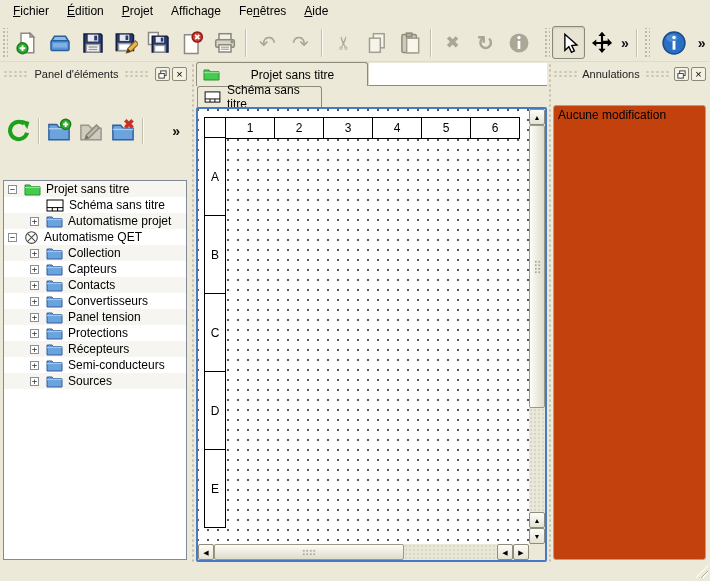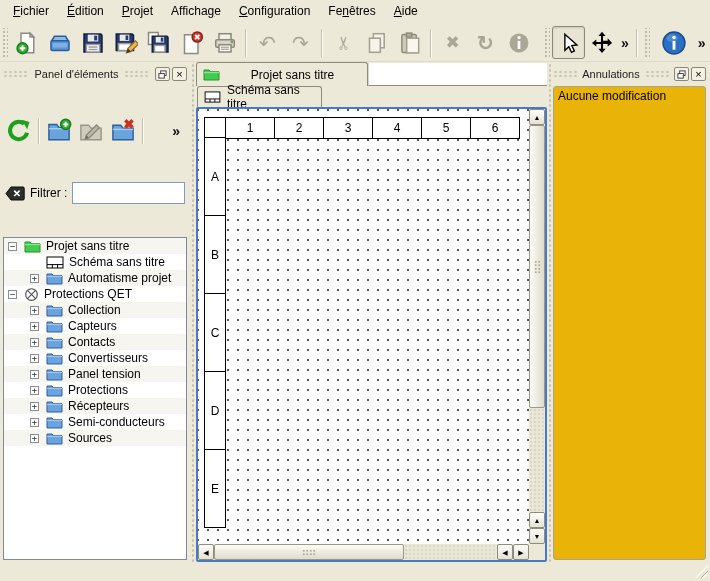--- a/index.html
+++ b/index.html
@@ -82,40 +82,39 @@
   .vsb-thumb{height:283px;flex:none;border:1px solid #9b9886;border-radius:2px;background:linear-gradient(90deg,#fdfdf8,#dedbca);box-sizing:border-box;display:flex;align-items:center;justify-content:center;}
   .vsb-track{flex:1;background:#e9e7d8;background-image:radial-gradient(circle,#d9d6c4 .8px,transparent 1px);background-size:4px 4px;}
   .hsb{position:absolute;left:0;bottom:0;right:16px;height:16px;display:flex;background:#eceadd;}
   .hsb-thumb{width:190px;flex:none;border:1px solid #9b9886;border-radius:2px;background:linear-gradient(#fdfdf8,#dedbca);box-sizing:border-box;display:flex;align-items:center;justify-content:center;}
   .hsb-track{flex:1;background:#e9e7d8;background-image:radial-gradient(circle,#d9d6c4 .8px,transparent 1px);background-size:4px 4px;}
   .grip-dots-v{width:7px;height:14px;background-image:radial-gradient(circle,#aba893 1px,transparent 1.2px);background-size:3.5px 3.5px;}
   .grip-dots-h{width:14px;height:7px;background-image:radial-gradient(circle,#aba893 1px,transparent 1.2px);background-size:3.5px 3.5px;}
   .sb-corner{position:absolute;right:0;bottom:0;width:16px;height:16px;background:#ece9d8;}
 
   
-  .right-dock{position:absolute;left:551px;top:62px;width:157px;height:500px;display:flex;flex-direction:column;box-sizing:border-box;padding:3px 2px 2px 2px;}
-  .undo-list{flex:1;background:#eab308;border:1px solid #a7a391;border-radius:3px;margin-top:3px;padding:1px 2px;overflow:hidden;}
+  .right-dock{position:absolute;left:551px;top:62px;width:157px;height:500px;display:flex;flex-direction:column;box-sizing:border-box;padding:3px 2px 2px 2px;gap:19px;}
+  .undo-list{flex:1;background:#c2410c;border:1px solid #a7a391;border-radius:3px;margin-top:3px;padding:1px 2px;overflow:hidden;}
   .undo-item{padding:1px 2px;font-size:12px;}
 
   
   .statusbar{position:absolute;left:0;top:562px;width:710px;height:19px;}
   .size-grip{position:absolute;right:2px;bottom:3px;width:13px;height:13px;
     background-image:repeating-linear-gradient(135deg,transparent 0 3px,#b0ac99 3px 4px,#fdfcf5 4px 5px);
     clip-path:polygon(100% 0,100% 100%,0 100%);}
   svg{display:block;}
 </style>
 </head>
 <body>
 
 <div class="menubar">
   <span class="menu-item"><u>F</u>ichier</span>
   <span class="menu-item"><u>É</u>dition</span>
   <span class="menu-item"><u>P</u>rojet</span>
   <span class="menu-item">Afficha<u>g</u>e</span>
-  <span class="menu-item"><u>C</u>onfiguration</span>
   <span class="menu-item">Fe<u>n</u>êtres</span>
   <span class="menu-item"><u>A</u>ide</span>
 </div>
 
 <div class="toolbar">
   <span class="tb-handle"></span>
 
   <span class="tb-btn">
     <span>
       <svg width="24" height="24" viewBox="0 0 16 16">
@@ -326,30 +325,20 @@
             <path d="M2 5h5.4l1.6 2h7v8H2z" fill="#6ba3dd" stroke="#2f5f9e"></path>
             <path d="M2 7.9h14" stroke="#a9ccf0"></path>
             <path d="M10.6 1.6l5 5M15.6 1.6l-5 5" stroke="#c92f23" stroke-width="2.4"></path>
           </svg>
       </span>
     </span>
     <span class="ptool-sep"></span>
     <span class="chev" style="margin-left:auto;margin-right:4px">»</span>
   </div>
 
-  <div class="panel-filter">
-    <span>
-      <svg width="20" height="15" viewBox="0 0 20 15">
-          <path d="M6 1h12a1.2 1.2 0 0 1 1.2 1.2v10.6A1.2 1.2 0 0 1 18 14H6L1 7.5z" fill="#2d2d2d" stroke="#0d0d0d"></path>
-          <path d="M9.2 4.6l5.4 5.4M14.6 4.6l-5.4 5.4" stroke="#fff" stroke-width="1.7"></path>
-        </svg>
-    </span>
-    <span>Filtrer :</span>
-    <input class="filter-input" type="text" value="" style="">
-  </div>
 
   <div class="tree">
     <div class="trow d0 alt">
       <span class="exp">−</span>
       <span class="tic">
           <svg width="17" height="13" viewBox="0 0 17 13">
             <path d="M1 2h5l1.5 1.8H16V12H1z" fill="#45cc50" stroke="#2a8f33"></path>
             <path d="M1 4.6h15" stroke="#96e69c"></path>
           </svg>
         </span>
@@ -376,21 +365,21 @@
       <span class="tlabel">Automatisme projet</span>
     </div>
     <div class="trow d0">
       <span class="exp">−</span>
       <span class="tic">
           <svg width="15" height="15" viewBox="0 0 16 16">
             <circle cx="8" cy="8" r="6.2" fill="#fff" stroke="#4a4a4a" stroke-width="1.2"></circle>
             <path d="M3.9 3.9l8.2 8.2M12.1 3.9l-8.2 8.2" stroke="#4a4a4a" stroke-width="1.1"></path>
           </svg>
         </span>
-      <span class="tlabel">Protections QET</span>
+      <span class="tlabel">Automatisme QET</span>
     </div>
     <div class="trow d1 alt">
       <span class="exp">+</span>
       <span class="tic">
           <svg width="17" height="13" viewBox="0 0 17 13">
             <path d="M1 2h5l1.5 1.8H16V12H1z" fill="#6ba3dd" stroke="#2f5f9e"></path>
             <path d="M1 4.6h15" stroke="#a9ccf0"></path>
           </svg>
         </span>
       <span class="tlabel">Collection</span>

